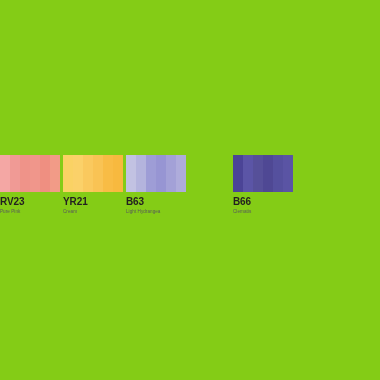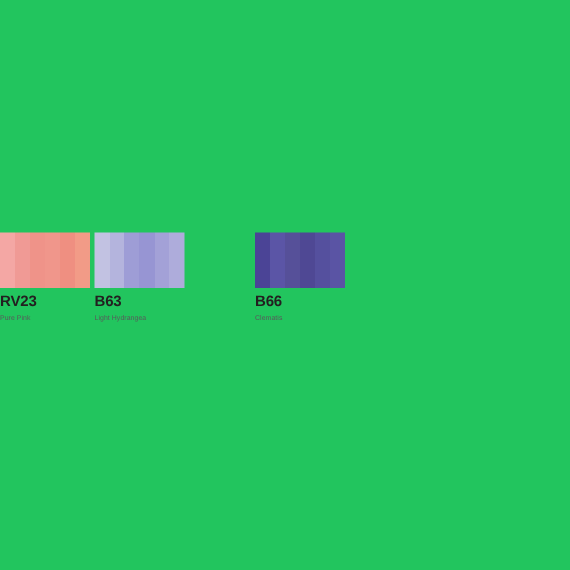--- a/index.html
+++ b/index.html
@@ -14,21 +14,21 @@
     -webkit-font-smoothing: antialiased;
     overflow: hidden;
   }
 
   .sheet {
     position: absolute;
     left: 0;
     top: 0;
     width: 380px;
     height: 380px;
-    background: #22c55e;
+    background: #84cc16;
   }
 
   .swatch-row {
     position: absolute;
     left: 0;
     top: 155px;
     width: 380px;
     height: 60px;
     display: flex;
     flex-direction: row;
@@ -80,20 +80,25 @@
   <div class="swatch-row">
 
     <div class="swatch-cell">
       <div class="swatch-chip" style="background: linear-gradient(to right, rgb(244, 167, 164) 0%, rgb(244, 167, 164) 16.667%, rgb(240, 154, 149) 16.667%, rgb(240, 154, 149) 33.333%, rgb(239, 147, 137) 33.333%, rgb(239, 147, 137) 50%, rgb(240, 150, 139) 50%, rgb(240, 150, 139) 66.667%, rgb(239, 143, 129) 66.667%, rgb(239, 143, 129) 83.333%, rgb(242, 155, 135) 83.333%, rgb(242, 155, 135) 100%);"></div>
       <div class="swatch-code">RV23</div>
       <div class="swatch-name">Pure Pink</div>
     </div>
 
 
 
+    <div class="swatch-cell">
+      <div class="swatch-chip" style="background: linear-gradient(to right, rgb(250, 210, 100) 0%, rgb(250, 210, 100) 16.667%, rgb(251, 209, 105) 16.667%, rgb(251, 209, 105) 33.333%, rgb(250, 201, 94) 33.333%, rgb(250, 201, 94) 50%, rgb(249, 195, 84) 50%, rgb(249, 195, 84) 66.667%, rgb(248, 188, 69) 66.667%, rgb(248, 188, 69) 83.333%, rgb(247, 185, 63) 83.333%, rgb(247, 185, 63) 100%);"></div>
+      <div class="swatch-code">YR21</div>
+      <div class="swatch-name">Cream</div>
+    </div>
 
     <div class="swatch-cell">
       <div class="swatch-chip" style="background: linear-gradient(to right, rgb(194, 194, 226) 0%, rgb(194, 194, 226) 16.667%, rgb(180, 180, 221) 16.667%, rgb(180, 180, 221) 33.333%, rgb(158, 157, 214) 33.333%, rgb(158, 157, 214) 50%, rgb(151, 149, 211) 50%, rgb(151, 149, 211) 66.667%, rgb(163, 161, 215) 66.667%, rgb(163, 161, 215) 83.333%, rgb(174, 172, 219) 83.333%, rgb(174, 172, 219) 100%);"></div>
       <div class="swatch-code">B63</div>
       <div class="swatch-name">Light Hydrangea</div>
     </div>
 
     <div class="swatch-cell">
       <div class="swatch-chip" style="background: linear-gradient(to right, rgb(75, 68, 150) 0%, rgb(75, 68, 150) 16.667%, rgb(91, 85, 166) 16.667%, rgb(91, 85, 166) 33.333%, rgb(86, 80, 153) 33.333%, rgb(86, 80, 153) 50%, rgb(79, 72, 148) 50%, rgb(79, 72, 148) 66.667%, rgb(85, 80, 158) 66.667%, rgb(85, 80, 158) 83.333%, rgb(90, 84, 164) 83.333%, rgb(90, 84, 164) 100%);"></div>
       <div class="swatch-code">B66</div>

